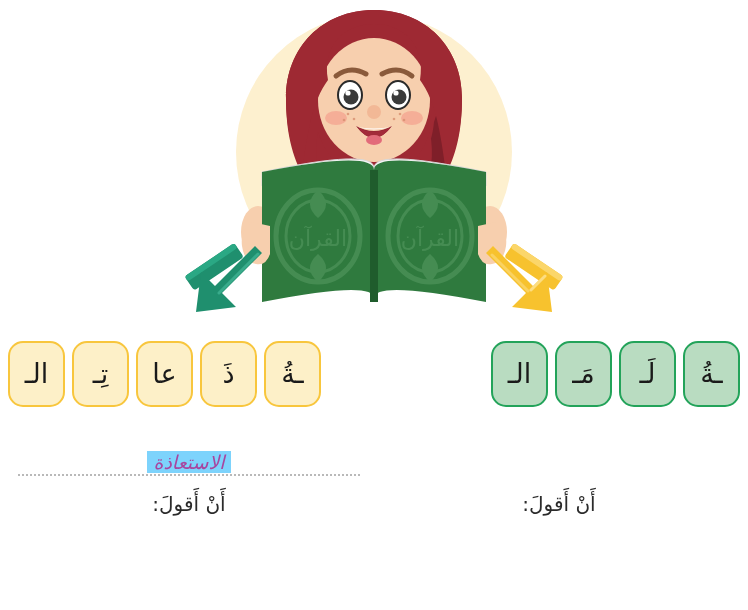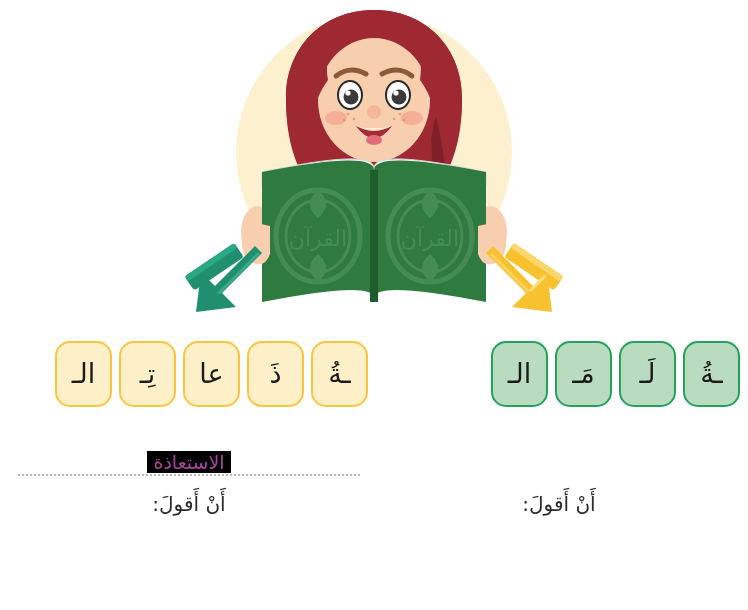--- a/index.html
+++ b/index.html
@@ -37,21 +37,20 @@
     justify-content: space-between;
     align-items: center;
     box-sizing: border-box;
     padding: 0 8px;
   }
   .tile-group {
     display: flex;
     flex-direction: row-reverse;
     gap: 7px;
     align-items: center;
-    margin-left: 47px;
   }
   .tile {
     width: 57px;
     height: 66px;
     border-radius: 15px;
     display: flex;
     align-items: center;
     justify-content: center;
     box-sizing: border-box;
     font-size: 27px;
@@ -87,26 +86,27 @@
 
   .dotted-line {
     border-bottom: 2px dotted #b9b9b9;
     text-align: center;
     position: relative;
     height: 26px;
   }
   .dotted-line .fill {
     position: relative;
     top: 3px;
-    background: #000000;
+    background: #7dd3fc;
     padding: 0 6px;
     font-size: 19px;
     color: #a8459f;
     white-space: nowrap;
     font-family: "DejaVu Sans", "Liberation Sans", sans-serif;
+    font-style: italic;
   }
   .plain-line {
     height: 34px;
     text-align: center;
     font-size: 20px;
     color: #2b2b2b;
     white-space: nowrap;
   }
 
   

